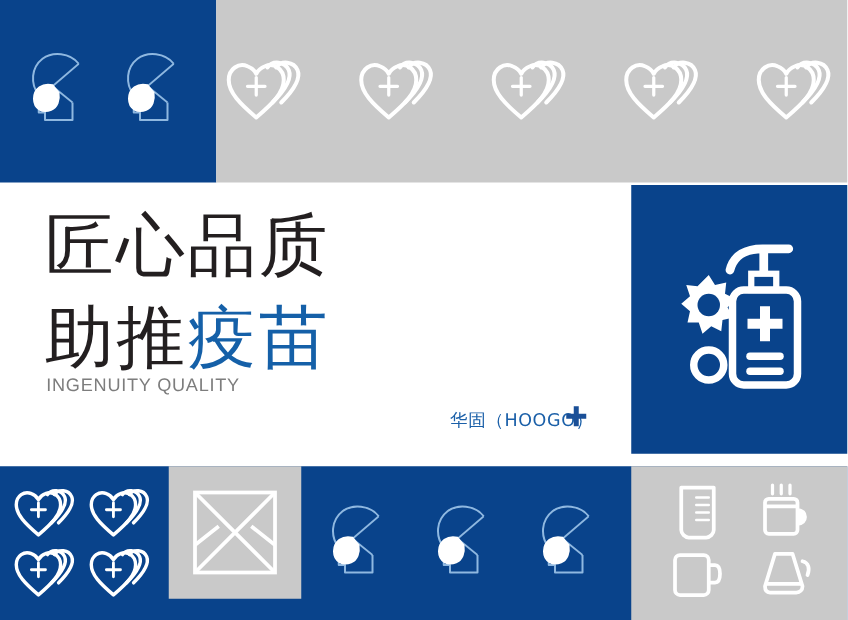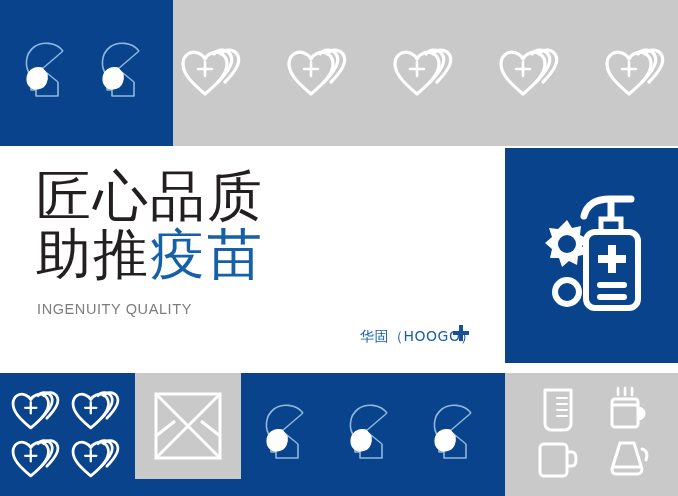--- a/index.html
+++ b/index.html
@@ -71,21 +71,21 @@
     line-height:0.98;
     letter-spacing:2px;
   }
   .hl-line{
     font-size:55px;
     font-weight:400;
     color:#231F20;
     white-space:nowrap;
     font-family:"DejaVu Sans","Liberation Sans",sans-serif;
   }
-  .hl-line.line2{margin-top:4px;}
+  .hl-line.line2{margin-top:20px;}
   .hl-accent{color:#1560A8;}
 
   .subtitle{
     position:absolute;left:37px;top:152px;
     font-size:14.5px;
     letter-spacing:0.6px;
     line-height:1.35;
     color:#7D7D7D;
     font-weight:400;
   }

